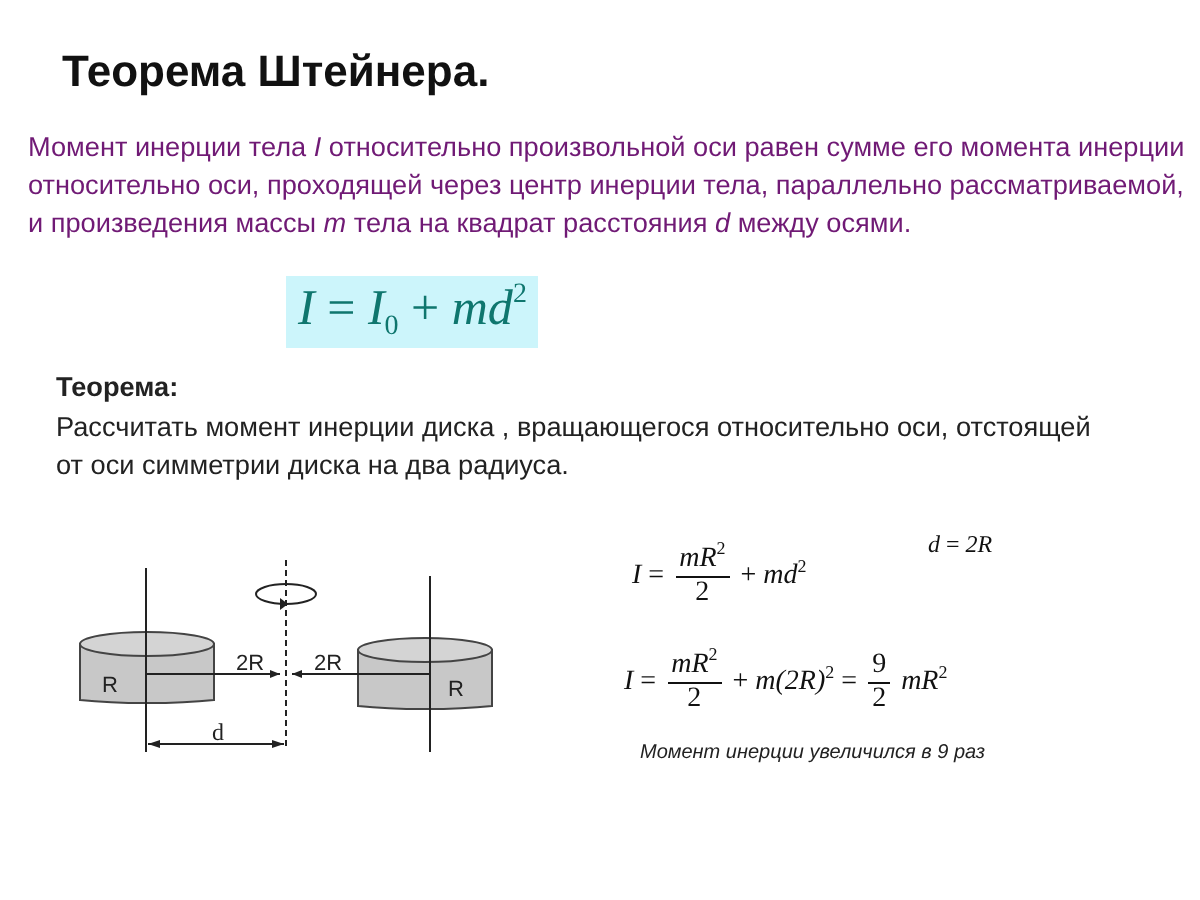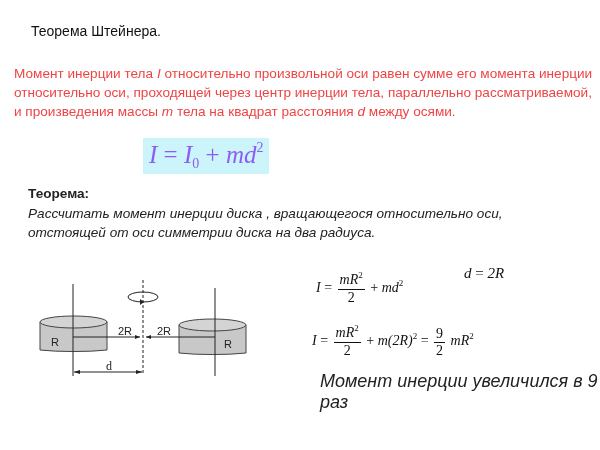--- a/index.html
+++ b/index.html
@@ -1,35 +1,35 @@
 <!DOCTYPE html>
 <html><head>
 <meta charset="utf-8">
 <style>
   html, body { margin:0; padding:0; }
   body { width:600px; height:450px; background:#ffffff; position:relative; overflow:hidden;
          font-family:"Liberation Sans", sans-serif; color:#111; }
-  .title { position:absolute; left:31px; top:23px; font-weight:normal; font-size:14px; color:#111; }
-  .para { position:absolute; left:14px; top:64px; width:580px; font-size:13.6px; line-height:19px; color:#ef4444; }
+  .title { position:absolute; left:31px; top:23px; font-weight:bold; font-size:22px; color:#111; }
+  .para { position:absolute; left:14px; top:64px; width:580px; font-size:13.6px; line-height:19px; color:#701a75; }
   .para i { font-style:italic; }
   .formula-box { position:absolute; left:143px; top:138px; width:126px; height:36px; background:#ccf5fb; }
-  .formula-main { position:absolute; left:6px; top:3px; font-family:"Liberation Serif", serif; font-size:25px; font-style:italic; color:#8b5cf6; white-space:nowrap; }
+  .formula-main { position:absolute; left:6px; top:3px; font-family:"Liberation Serif", serif; font-size:25px; font-style:italic; color:#0f766e; white-space:nowrap; }
   .formula-main .up { font-style:normal; font-size:14px; position:relative; top:-11px; }
   .formula-main .sub { font-style:normal; font-size:14px; position:relative; top:5px; }
   .formula-main .op { font-style:normal; }
   .example-h { position:absolute; left:28px; top:186px; font-weight:bold; font-size:13.6px; color:#222; }
-  .example-t { position:absolute; left:28px; top:204px; width:520px; font-size:13.6px; line-height:19px; color:#222;font-style:italic; }
+  .example-t { position:absolute; left:28px; top:204px; width:520px; font-size:13.6px; line-height:19px; color:#222; }
   .diagram { position:absolute; left:0; top:270px; }
   .eq { position:absolute; font-family:"Liberation Serif", serif; font-size:14px; color:#111; white-space:nowrap; }
   .eq i { font-style:italic; }
   .frac { display:inline-block; vertical-align:middle; text-align:center; margin:15px 2px; }
   .frac .num { display:block; border-bottom:1px solid #111; padding:0 2px; line-height:16px; }
   .frac .den { display:block; line-height:16px; }
   .sup { font-size:9px; position:relative; top:-6px; }
-  .result { position:absolute; left:320px; top:371px; font-size:18px; font-style:italic; color:#222; }
+  .result { position:absolute; left:320px; top:371px; font-size:10px; font-style:italic; color:#222; }
 </style>
 </head>
 <body>
 
 <div class="title">Теорема Штейнера.</div>
 
 <div class="para"><span>Момент инерции тела </span><i>I</i><span> относительно произвольной оси равен сумме его момента инерции относительно оси, проходящей через центр инерции тела, параллельно рассматриваемой, и произведения массы </span><i>m</i><span> тела на квадрат  расстояния </span><i>d</i><span> между осями.</span></div>
 
 <div class="formula-box">
   <div class="formula-main">
@@ -81,21 +81,21 @@
 </svg>
 
 <div class="eq" style="left:316px; top:257px;">
   <i>I</i>
   <span>=</span>
   <span class="frac"><span class="num"><i>mR</i><span class="sup">2</span></span><span class="den">2</span></span>
   <span>+</span>
   <i>md</i><span class="sup">2</span>
 </div>
 
-<div class="eq" style="left:464px; top:265px; font-size:15px;">
+<div class="eq" style="left:464px; top:265px; font-size:12px;">
   <i>d</i>
   <span>=</span>
   <i>2R</i>
 </div>
 
 <div class="eq" style="left:312px; top:310px;">
   <i>I</i>
   <span>=</span>
   <span class="frac"><span class="num"><i>mR</i><span class="sup">2</span></span><span class="den">2</span></span>
   <span>+</span>

